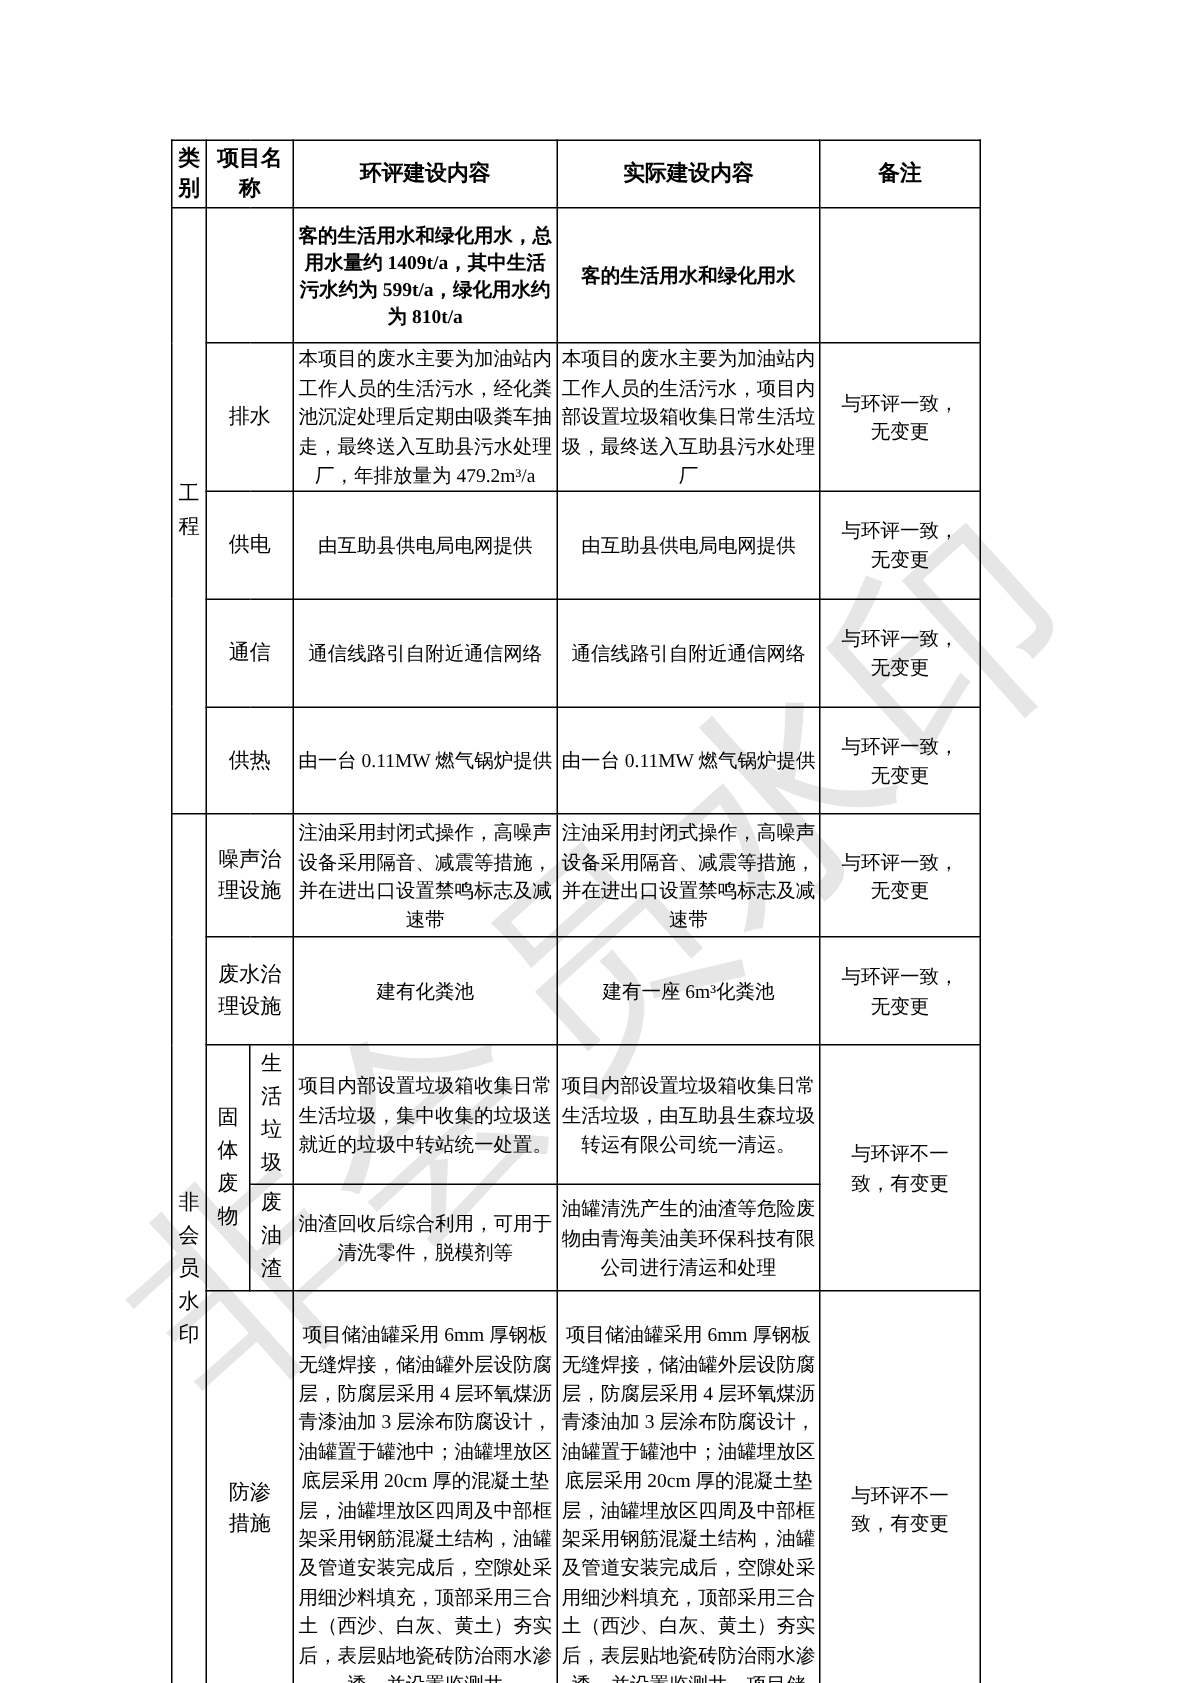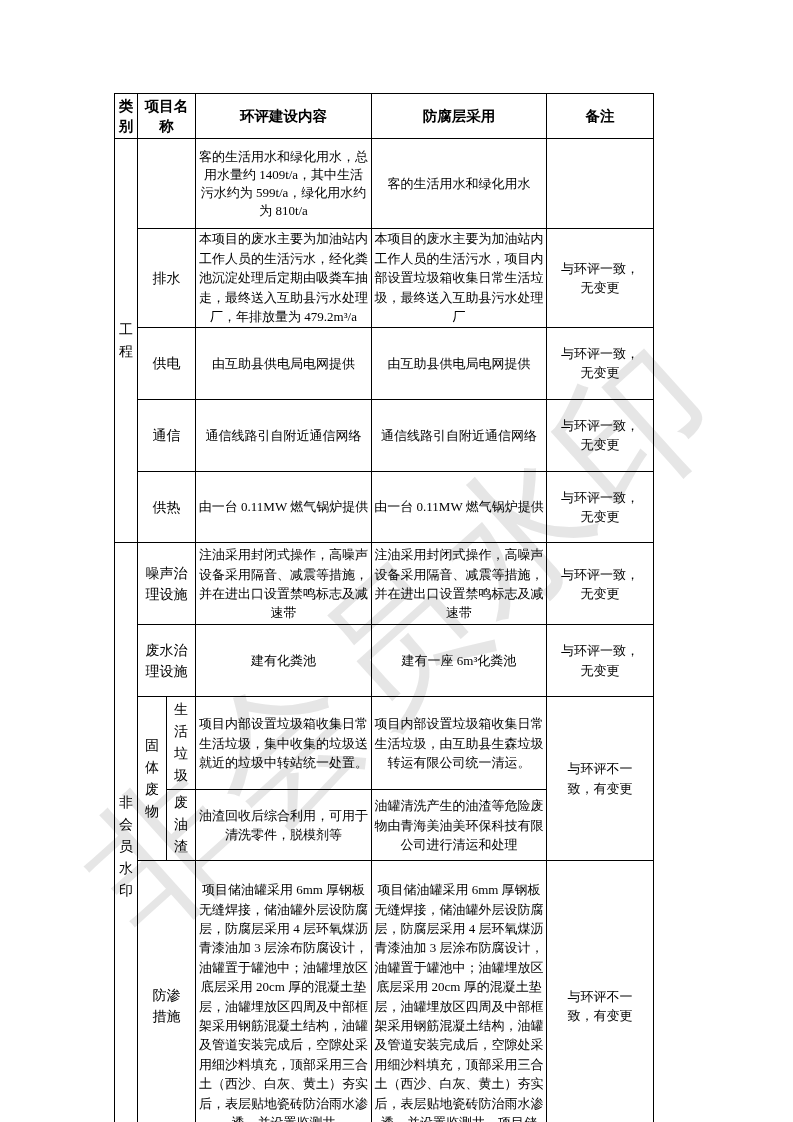--- a/index.html
+++ b/index.html
@@ -51,21 +51,21 @@
     font-size: 14.5px;
     font-weight: bold;
     line-height: 20px;
     padding: 0 2px;
   }
   .cell-text {
     font-size: 13px;
     line-height: 19.4px;
     padding: 0 2px;
   }
-  .tight .cell-text { line-height: 18px; }
+  .tight .cell-text { line-height: 18px; font-weight: bold; }
   .cell-remark {
     font-size: 13px;
     line-height: 19.4px;
     padding: 16px 10px;
     line-break: strict;
   }
   .cell-project {
     font-size: 14px;
     line-height: 21px;
     padding: 0 6px;
@@ -98,21 +98,21 @@
       <col style="width:176px">
       <col style="width:175px">
       <col style="width:107px">
     </colgroup>
 
     <tbody>
         <tr style="height:45px">
       <th>类别</th>
       <th colspan="2">项目名称</th>
       <th>环评建设内容</th>
-      <th>防腐层采用</th>
+      <th>实际建设内容</th>
       <th>备注</th>
     </tr>
 
     <tr style="height:90px" class="tight">
       <td rowspan="5" class="cell-category v-top">工程</td>
       <td colspan="2" class="cell-project"></td>
       <td class="cell-text">客的生活用水和绿化用水，总用水量约 1409t/a，其中生活污水约为 599t/a，绿化用水约为 810t/a</td>
       <td class="cell-text v-top">客的生活用水和绿化用水</td>
       <td class="cell-remark"></td>
     </tr>

